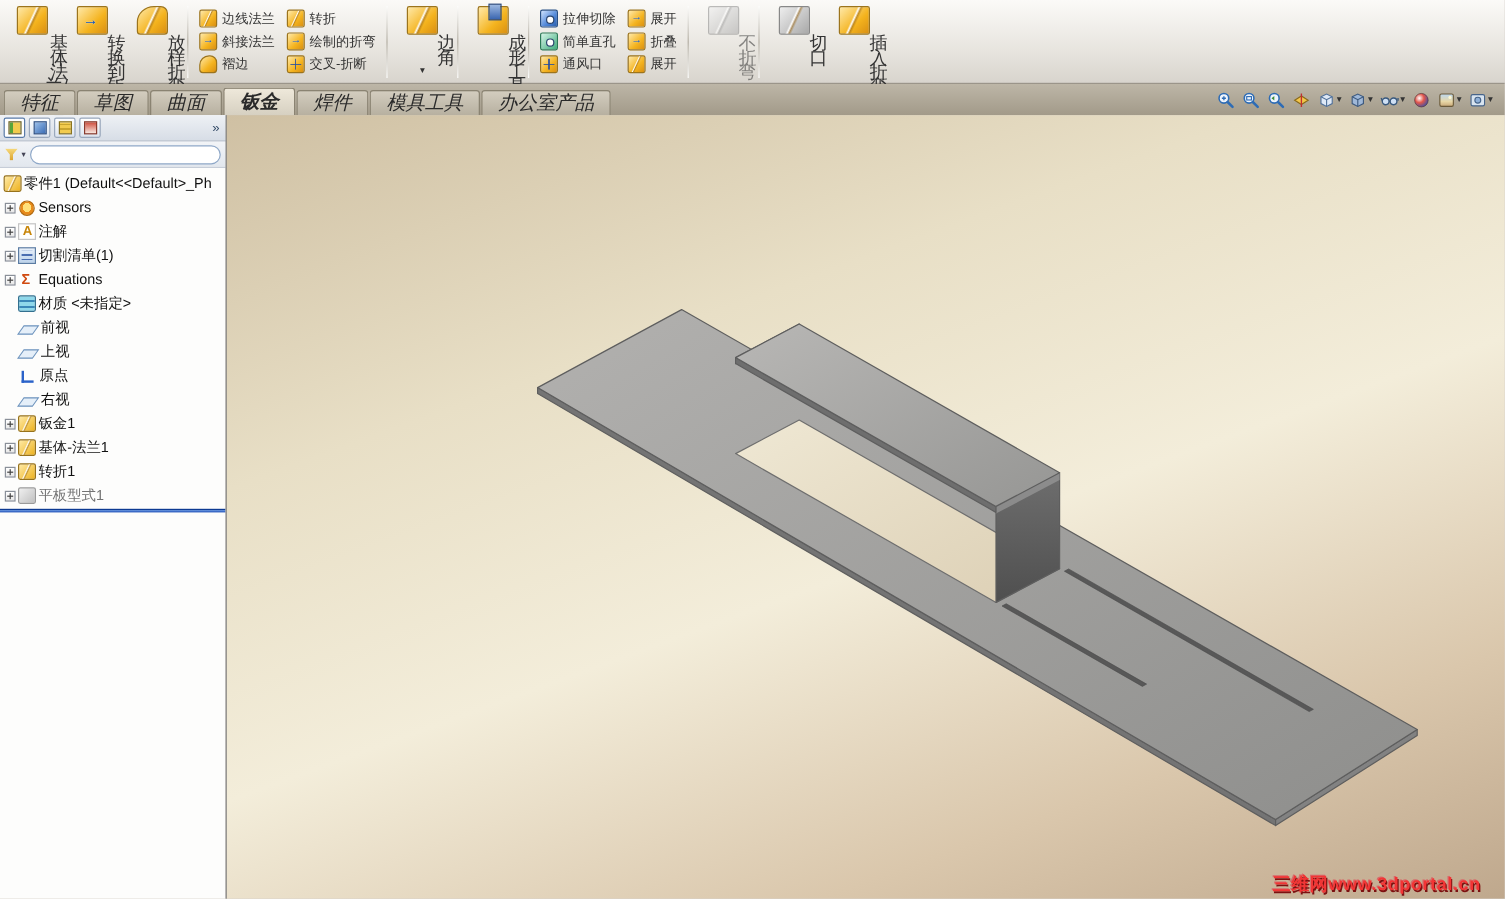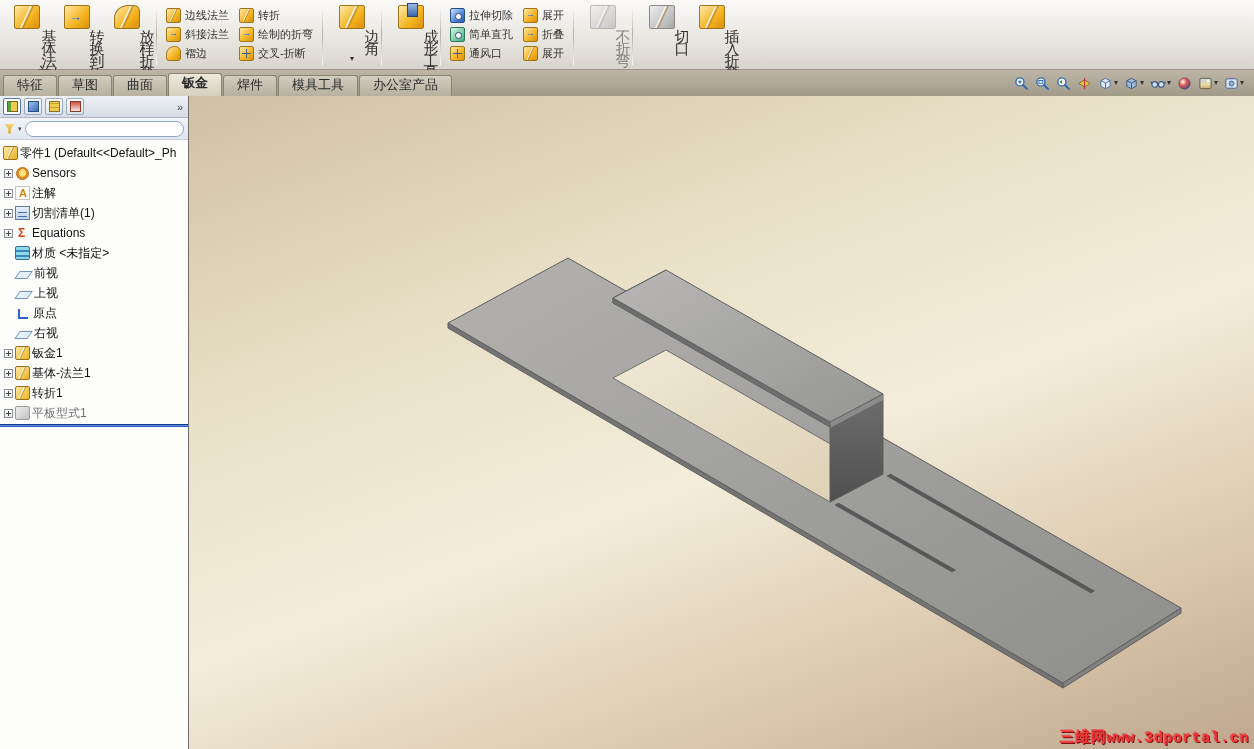--- a/index.html
+++ b/index.html
@@ -34,23 +34,23 @@
     background:#fff; border:1px solid #2c466e; border-radius:50%; }
   .fx-grid::after { content:""; position:absolute; inset:2px;
     background:linear-gradient(transparent 44%, rgba(40,80,160,.85) 44% 56%, transparent 56%),
                linear-gradient(90deg, transparent 44%, rgba(40,80,160,.85) 44% 56%, transparent 56%); }
   .fx-tool::before { content:""; position:absolute; left:8px; top:-3px; width:9px; height:12px;
     background:linear-gradient(#9db8e0,#3a66b0); border:1px solid #27477c; }
 
   
   .tabbar { position:absolute; left:0; top:70px; width:1254px; height:26px;
     background:linear-gradient(#bdb6a7,#a29a89); display:flex; align-items:flex-end; padding-left:3px; }
-  .tab { height:21px; display:flex; align-items:flex-start; padding:0 13px; font-size:13px; color:#2a2a2a;
+  .tab { height:21px; display:flex; align-items:center; padding:0 13px; font-size:16px; color:#2a2a2a;
     background:linear-gradient(#d3cdbf,#b7b0a0); border:1px solid #8a8372; border-bottom:none;
-    border-radius:3px 3px 0 0; margin-right:1px; }
+    border-radius:3px 3px 0 0; margin-right:1px;font-style:italic; }
   .tab.active { background:linear-gradient(#eee8da,#d6d0c1); font-weight:bold; height:23px; }
   .headsup { position:absolute; right:10px; top:72px; height:22px; display:flex; align-items:center; gap:6px; }
   .hicon { display:flex; align-items:center; gap:1px; }
 
   
   .vsplit { position:absolute; left:188px; top:96px; width:1px; height:653px; background:#6e6e6e; }
   .sidebar { position:absolute; left:0; top:96px; width:188px; height:653px; background:#fdfdfc;
     display:flex; flex-direction:column; }
   .ptabs { height:22px; background:linear-gradient(#eef1f5,#d7dde6); border-bottom:1px solid #aab4c2;
     display:flex; align-items:center; padding:0 3px; gap:3px; }
@@ -98,22 +98,22 @@
 
   .rollback { height:3px; margin-top:1px; background:linear-gradient(#6f9ae0,#1c4fb8); border-top:1px solid #0d3a92; }
 
   
   .viewport { position:absolute; left:189px; top:96px; width:1065px; height:653px;
     background:linear-gradient(160deg, #cfc0a3 0%, #e8dfc6 30%, #f3edda 55%, #dac7ac 80%, #bfa88d 100%); }
   .viewport svg { display:block; }
   .collapse { position:absolute; left:189px; top:500px; width:9px; height:32px;
     background:linear-gradient(90deg,#89aede,#4472b8); border:1px solid #2d5693; border-left:none;
     border-radius:0 4px 4px 0; color:#fff; font-size:7px; display:flex; align-items:center; justify-content:center; }
-  .watermark { position:absolute; right:5px; bottom:2px; font-size:15px; font-weight:bold;
-    color:#f23535; text-shadow:1px 1px 0 #7d1010, -1px -1px 0 #d86a6a; letter-spacing:.5px;font-family:Liberation Mono, monospace; }
+  .watermark { position:absolute; right:20px; bottom:2px; font-size:15px; font-weight:bold;
+    color:#f23535; text-shadow:1px 1px 0 #7d1010, -1px -1px 0 #d86a6a; letter-spacing:.5px; }
 </style>
 </head>
 <body>
 
 <div class="ribbon">
   <div class="btn-lg">
     <span class="ic i-gold fx-fold"></span>
     <span class="lbl">基体法兰/薄片</span>
   </div>
   <div class="btn-lg">

